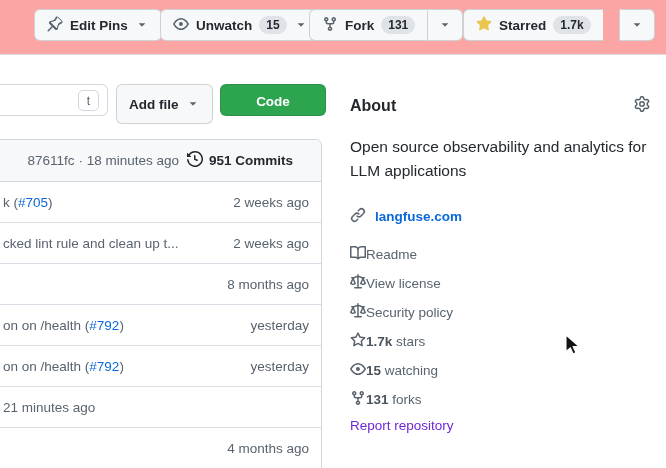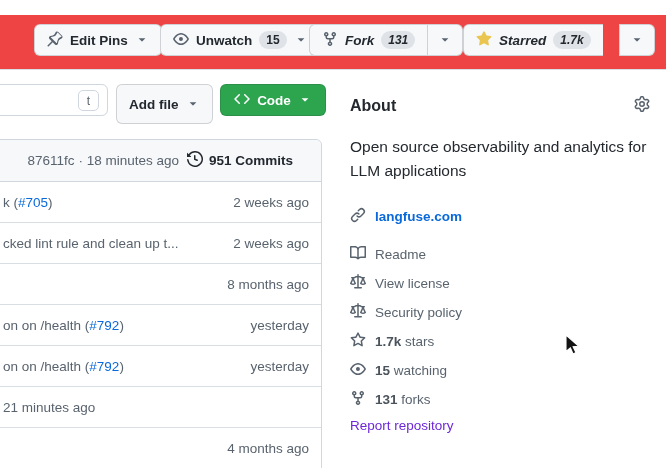--- a/index.html
+++ b/index.html
@@ -1,47 +1,47 @@
 <!DOCTYPE html>
 <html><head>
 <meta charset="utf-8">
 <style>
   * { margin:0; padding:0; box-sizing:border-box; }
   html,body { width:666px; height:468px; overflow:hidden; background:#ffffff;
     font-family:"Liberation Sans","DejaVu Sans",sans-serif; color:#24292f; font-size:14px; }
   .stage { position:relative; width:666px; height:468px; }
 
   
-  .topbar { position:absolute; top:15px; left:0; right:0; height:55px; background:#ef4444;
+  .topbar { position:absolute; top:0; left:0; right:0; height:55px; background:#fca5a5;
     border-bottom:1px solid #d8dee4; }
   .gh-btn { position:absolute; top:9px; height:32px; display:inline-flex; align-items:center;
     gap:7px; padding:0 12px; background:#f6f8fa; border:1px solid rgba(31,35,40,0.18);
     border-radius:6px; font-weight:600; font-size:13.5px; color:#24292f; cursor:pointer; }
   .gh-btn svg { flex:none; }
-  .btn-group { position:absolute; top:9px; height:32px; display:inline-flex;font-style:italic; }
+  .btn-group { position:absolute; top:9px; height:32px; display:inline-flex; }
   .btn-group .seg { height:32px; display:inline-flex; align-items:center; gap:7px;
     padding:0 12px; background:#f6f8fa; border:1px solid rgba(31,35,40,0.18);
     font-weight:600; font-size:13.5px; cursor:pointer; }
   .btn-group .seg.main { border-radius:6px 0 0 6px; border-right:none; }
   .btn-group .seg.caret-seg { border-radius:0 6px 6px 0; border-left:1px solid rgba(31,35,40,0.18); padding:0 10px; }
   .counter { background:rgba(175,184,193,0.33); border-radius:2em; padding:1px 7px;
     font-size:12px; font-weight:600; color:#24292f; line-height:16px; }
   .icon-muted { color:#59636e; }
 
   
   .goto-input { position:absolute; left:-40px; top:84px; width:148px; height:32px;
     border:1px solid #d0d7de; border-radius:6px; background:#fff; }
   .kbd-hint { position:absolute; right:8px; top:5px; width:21px; height:21px;
     border:1px solid #d0d7de; border-radius:5px; font-size:12px; color:#59636e;
     display:flex; align-items:center; justify-content:center; background:#fff; }
   .addfile-btn { position:absolute; left:116px; top:84px; height:40px; }
   .code-btn { position:absolute; left:220px; top:84px; height:32px; width:106px;
     display:inline-flex; align-items:center; justify-content:center; gap:7px;
     background:#2da44e; color:#fff; border:1px solid rgba(31,35,40,0.15);
-    border-radius:6px; font-weight:600; font-size:13.5px; cursor:pointer; }
+    border-radius:6px; font-weight:600; font-size:13.5px; cursor:pointer;flex-direction:column; }
 
   
   .file-table { position:absolute; left:-24px; top:139px; width:346px; height:330px;
     border:1px solid #d0d7de; border-radius:0 6px 0 0; background:#fff; }
   .commits-bar { height:42px; background:#f6f8fa; border-bottom:1px solid #d0d7de;
     border-radius:0 6px 0 0; display:flex; align-items:center; justify-content:flex-end;
     gap:8px; padding-right:28px; }
   .commit-meta { color:#59636e; font-size:13.5px; }
   .commits-count { display:inline-flex; align-items:center; gap:6px; font-weight:700;
     font-size:13.5px; color:#24292f; cursor:pointer; }
@@ -54,21 +54,21 @@
 
   
   .sidebar { position:absolute; left:350px; top:96px; width:300px; }
   .about-head { display:flex; align-items:center; justify-content:space-between; }
   .about-title { font-size:16px; font-weight:700; color:#24292f; }
   .gear { color:#59636e; cursor:pointer; }
   .about-desc { margin-top:20px; font-size:15.5px; line-height:24px; color:#24292f; width:300px; }
   .website-row { margin-top:24px; display:flex; align-items:center; gap:9px; }
   .website-row .url { color:#0969da; font-weight:700; font-size:13.5px; cursor:pointer; }
   .about-list { margin-top:14px; }
-  .about-item { height:29px; display:flex; align-items:center; gap:9px; color:#59636e;
+  .about-item { height:29px; display:flex; align-items:center; color:#59636e;
     font-size:13.5px; cursor:pointer; }
   .about-item strong { font-weight:700; color:#4b535c; }
   .report-link { margin-top:4px; color:#6d28d9; font-size:13.5px; cursor:pointer; }
 
   .cursor { position:absolute; left:563px; top:334px; pointer-events:none; }
 </style>
 </head>
 <body>
 
 <div class="stage">

